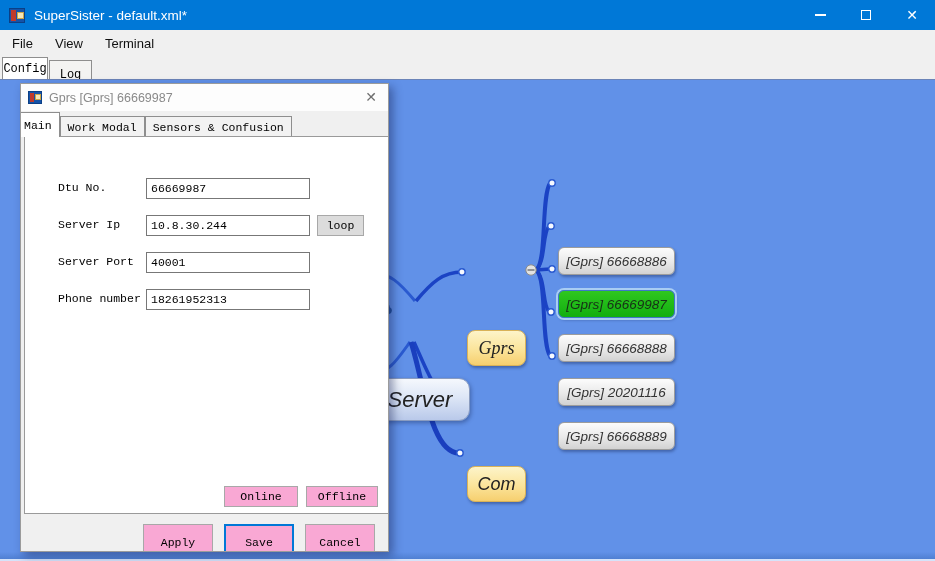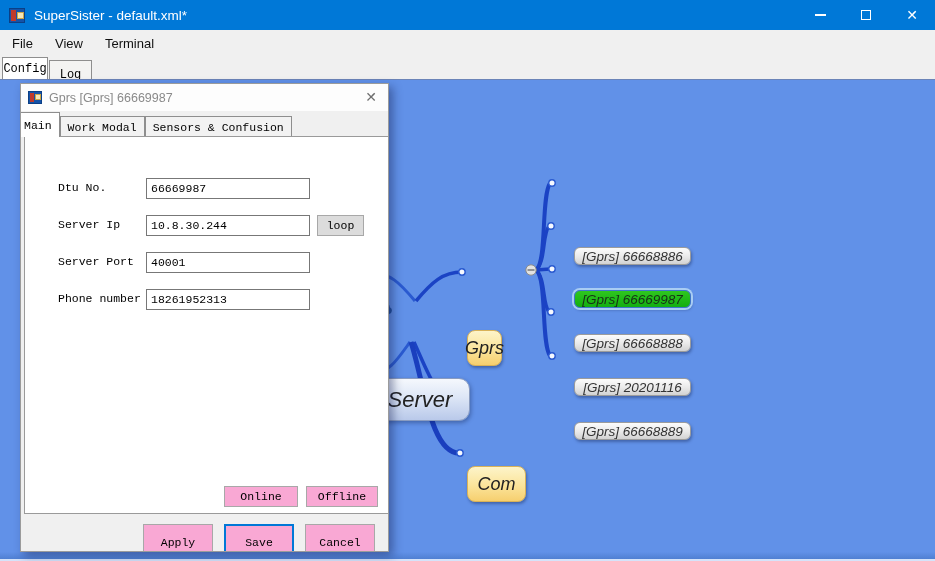--- a/index.html
+++ b/index.html
@@ -41,27 +41,27 @@
 
   .mnode { position:absolute; display:flex; align-items:center; justify-content:center;
            font-style:italic; color:#222; z-index:2; }
   .root-node { left:370px; top:298px; width:100px; height:43px; border-radius:11px;
            background:linear-gradient(180deg,#f5f8fd 0%,#dde6f6 45%,#b9c9ea 100%);
            border:1px solid #8a9cc0; box-shadow:1px 2px 4px rgba(10,20,60,.35);
            font-size:22px; gap:5px; }
   .branch-node { border-radius:8px;
            background:linear-gradient(180deg,#fdf4c9 0%,#fbe49a 55%,#f6cf6f 100%);
            border:1px solid #d9b258; box-shadow:1px 2px 3px rgba(10,20,60,.35); font-size:18px; }
-  .gprs-node { left:467px; top:250px; width:35px; height:36px; }
+  .gprs-node { left:467px; top:250px; width:59px; height:36px;font-family:Liberation Serif, serif; }
   .com-node { left:467px; top:386px; width:59px; height:36px; }
   .localfile-node { left:467px; top:437px; width:94px; height:36px; }
-  .child-node { left:558px; width:117px; height:18px; border-radius:6px;
+  .child-node { left:558px; width:117px; height:28px; border-radius:6px;
            background:linear-gradient(180deg,#fcfcfc 0%,#e9e9e9 55%,#d2d2d2 100%);
            border:1px solid #9c9c9c; box-shadow:1px 2px 3px rgba(10,20,60,.35);
-           font-size:13.5px; color:#333;margin-left:16px; }
+           font-size:13.5px; color:#333; }
   .child-node.selected {
            background:linear-gradient(180deg,#2fc71f 0%,#12ae10 100%);
            border:1px solid #3f77c8; box-shadow:0 0 0 2px #a9cdf3, 1px 2px 3px rgba(10,20,60,.35);
            color:#173017; }
 
   
   .dialog { position:absolute; left:1px; top:83px; width:369px; height:469px;
             background:#f0f0f0; border:1px solid #9b9b9b; overflow:hidden;
             box-shadow:4px 4px 9px rgba(20,30,80,.45); z-index:10;
             font-family:"Liberation Mono", monospace; font-size:11.5px;margin-left:19px; }

